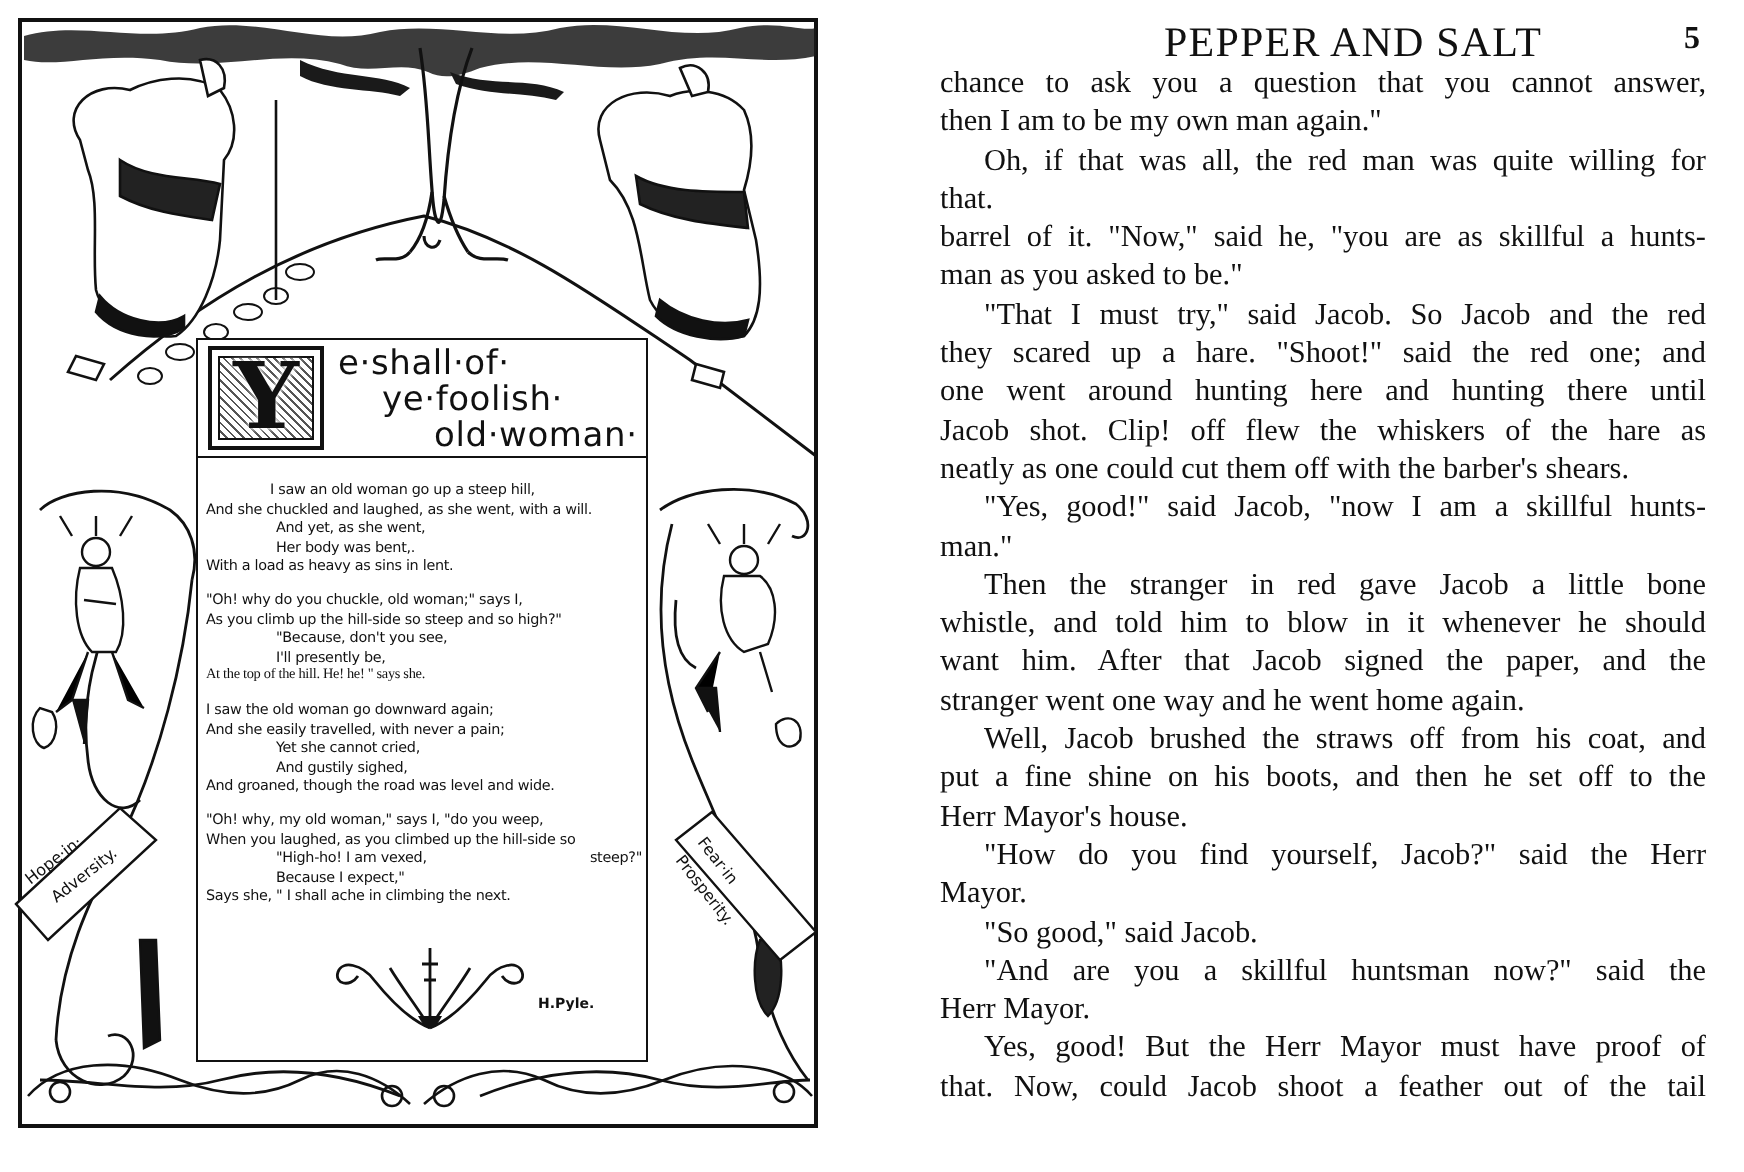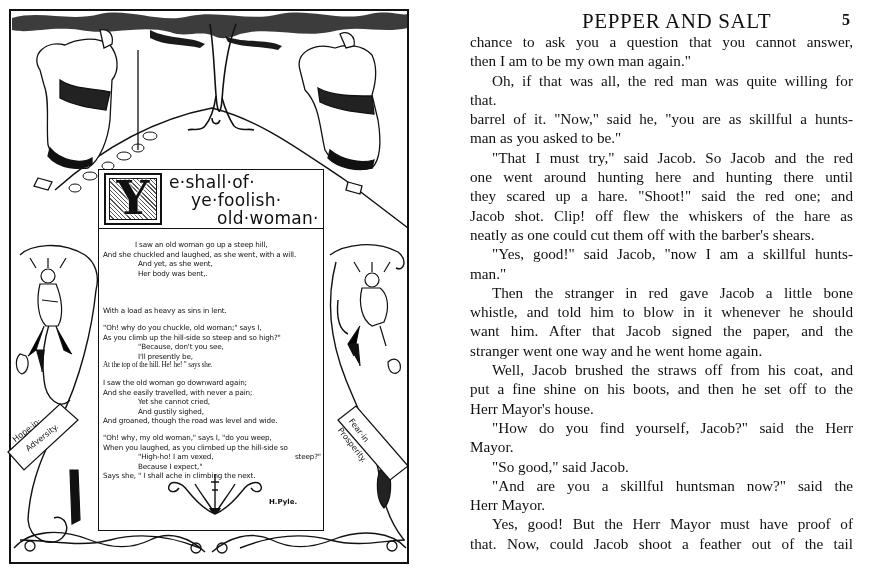--- a/index.html
+++ b/index.html
@@ -152,21 +152,21 @@
         <div class="title-line t2">ye·foolish·</div>
         <div class="title-line t3">old·woman·</div>
       </div>
 
       <div class="stanzas" id="stanzas">
           <div class="stanza">
             <div class="pline" style="position: relative; padding-left: 32px;"><span>I saw an old woman go up a steep hill,</span></div>
             <div class="pline" style="position: relative;"><span>And she chuckled and laughed, as she went, with a will.</span></div>
             <div class="pline indent" style="position: relative;"><span>And yet, as she went,</span></div>
             <div class="pline indent" style="position: relative;"><span>Her body was bent,.</span></div>
-            <div class="pline" style="position: relative; margin-top: 28px;"><span>With a load as heavy as sins in lent.</span></div>
+            <div class="pline" style="position: relative;"><span>With a load as heavy as sins in lent.</span></div>
           </div>
           <div class="stanza">
             <div class="pline" style="position: relative;"><span>"Oh! why do you chuckle, old woman;" says I,</span></div>
             <div class="pline" style="position: relative;"><span>As you climb up the hill-side so steep and so high?"</span></div>
             <div class="pline indent" style="position: relative;"><span>"Because, don't you see,</span></div>
             <div class="pline indent" style="position: relative;"><span>I'll presently be,</span></div>
             <div class="pline" style="position: relative; font-family: Liberation Serif, serif;"><span>At the top of the hill. He! he! " says she.</span></div>
           </div>
           <div class="stanza">
             <div class="pline" style="position: relative;"><span>I saw the old woman go downward again;</span></div>
@@ -216,22 +216,22 @@
         <div class="para">
           <span class="tline ind">Oh, if that was all, the red man was quite willing for</span>
           <span class="tline last">that.</span>
         </div>
         <div class="para">
           <span class="tline">barrel of it.  "Now," said he, "you are as skillful a hunts-</span>
           <span class="tline last">man as you asked to be."</span>
         </div>
         <div class="para">
           <span class="tline ind">"That I must try," said Jacob.  So Jacob and the red</span>
+          <span class="tline">they scared up a hare.  "Shoot!" said the red one; and</span>
           <span class="tline">one went around hunting here and hunting there until</span>
-          <span class="tline">they scared up a hare.  "Shoot!" said the red one; and</span>
           <span class="tline">Jacob shot.  Clip! off flew the whiskers of the hare as</span>
           <span class="tline last">neatly as one could cut them off with the barber's shears.</span>
         </div>
         <div class="para">
           <span class="tline ind">"Yes, good!" said Jacob, "now I am a skillful hunts-</span>
           <span class="tline last">man."</span>
         </div>
         <div class="para">
           <span class="tline ind">Then the stranger in red gave Jacob a little bone</span>
           <span class="tline">whistle, and told him to blow in it whenever he should</span>

